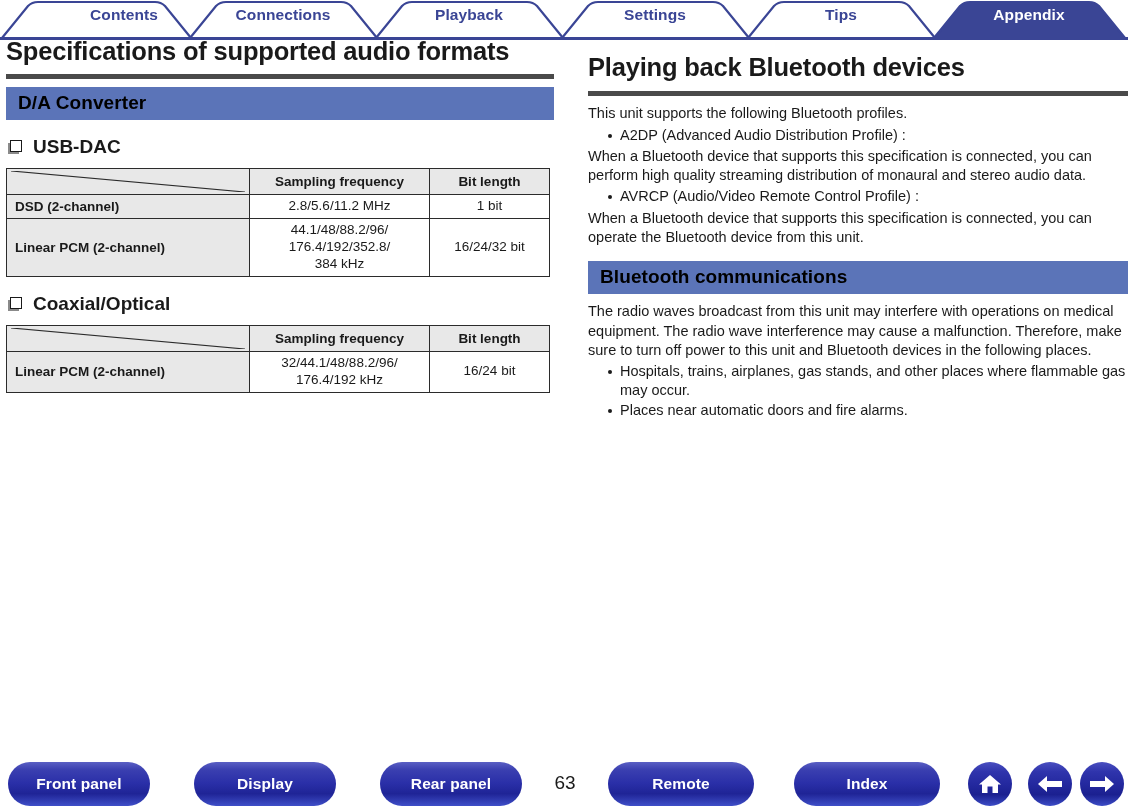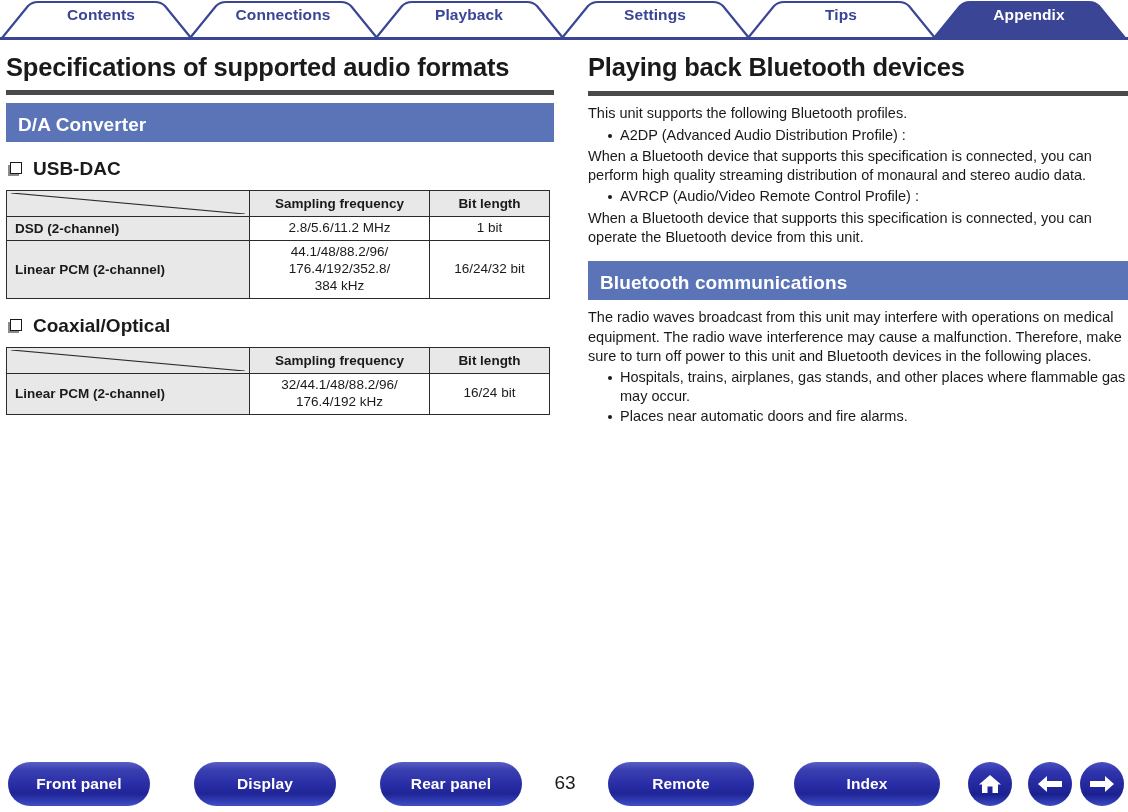--- a/index.html
+++ b/index.html
@@ -38,21 +38,21 @@
   .tabrule {
     position: absolute;
     left: 0; top: 37px;
     width: 1128px; height: 3px;
     background: #3a4595;
   }
 
   
   .col-left {
     position: absolute;
-    left: 6px; top: 52px;
+    left: 6px; top: 36px;
     width: 548px;
   }
   .col-right {
     position: absolute;
     left: 588px; top: 52px;
     width: 540px;
   }
 
   h1.page-heading {
     margin: 0;
@@ -62,24 +62,24 @@
     color: #1a1a1a;
     letter-spacing: -0.2px;
   }
   .rule-dark {
     height: 5px;
     background: #4a4a4a;
     margin-top: 8px;
   }
   .band {
     background: #5b74b8;
-    color: #ffffff;
+    color: #000000;
     font-size: 19px;
     font-weight: bold;
-    padding: 11px 0 6px 12px;
+    padding: 5px 0 6px 12px;
     margin-top: 8px;
     letter-spacing: 0.1px;
   }
 
   
   .subhead {
     display: flex;
     align-items: center;
     margin-top: 16px;
     font-size: 19px;
@@ -223,21 +223,21 @@
   <svg width="1128" height="40" viewBox="0 0 1128 40">
 
     <path d="M2,38 L28,6 Q32,2 38,2 L155,2 Q161,2 165,6 L191,38 Z" fill="#ffffff" stroke="#3a4595" stroke-width="2.2"></path>
     <path d="M190,38 L216,6 Q220,2 226,2 L341,2 Q347,2 351,6 L377,38 Z" fill="#ffffff" stroke="#3a4595" stroke-width="2.2"></path>
     <path d="M376,38 L402,6 Q406,2 412,2 L527,2 Q533,2 537,6 L563,38 Z" fill="#ffffff" stroke="#3a4595" stroke-width="2.2"></path>
     <path d="M562,38 L588,6 Q592,2 598,2 L713,2 Q719,2 723,6 L749,38 Z" fill="#ffffff" stroke="#3a4595" stroke-width="2.2"></path>
     <path d="M748,38 L774,6 Q778,2 784,2 L899,2 Q905,2 909,6 L935,38 Z" fill="#ffffff" stroke="#3a4595" stroke-width="2.2"></path>
 
     <path d="M934,38 L960,6 Q964,2 970,2 L1089,2 Q1095,2 1099,6 L1125,38 Z" fill="#3a4595" stroke="#3a4595" stroke-width="2.2"></path>
   </svg>
-  <div class="tab-label" style="left:32px;width:138px;"><span>Contents</span></div>
+  <div class="tab-label" style="left:20px;width:138px;text-align:right;"><span>Contents</span></div>
   <div class="tab-label" style="left:214px;width:138px;"><span>Connections</span></div>
   <div class="tab-label" style="left:400px;width:138px;"><span>Playback</span></div>
   <div class="tab-label" style="left:586px;width:138px;"><span>Settings</span></div>
   <div class="tab-label" style="left:772px;width:138px;"><span>Tips</span></div>
   <div class="tab-label active" style="left:960px;width:138px;text-align:center;"><span>Appendix</span></div>
   <div class="tabrule"></div>
 </div>
 
 <div class="col-left">
   <h1 class="page-heading">Specifications of supported audio formats</h1>

